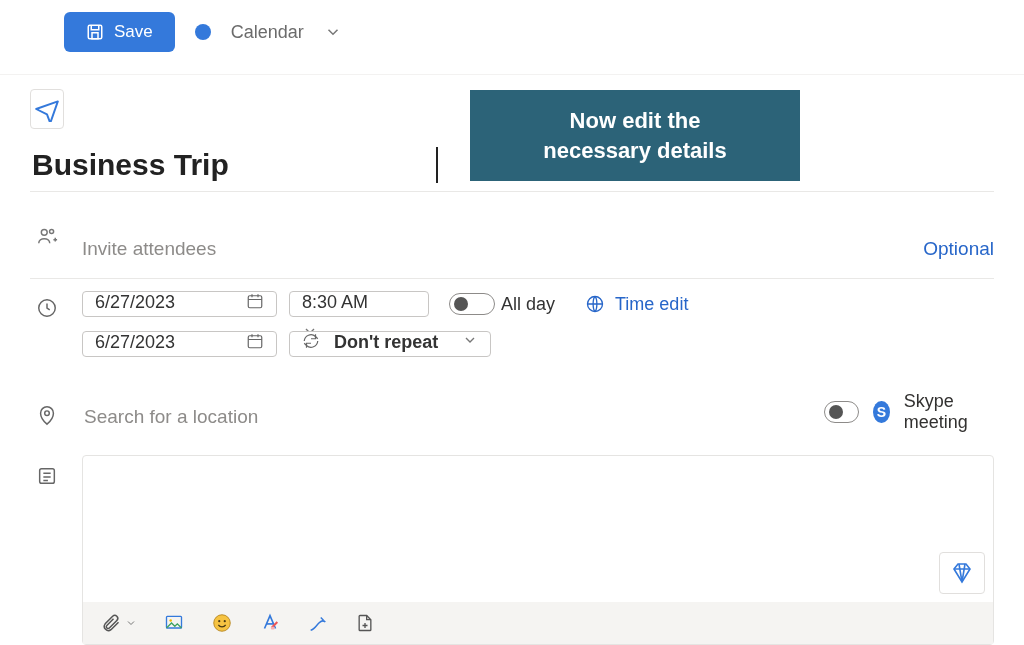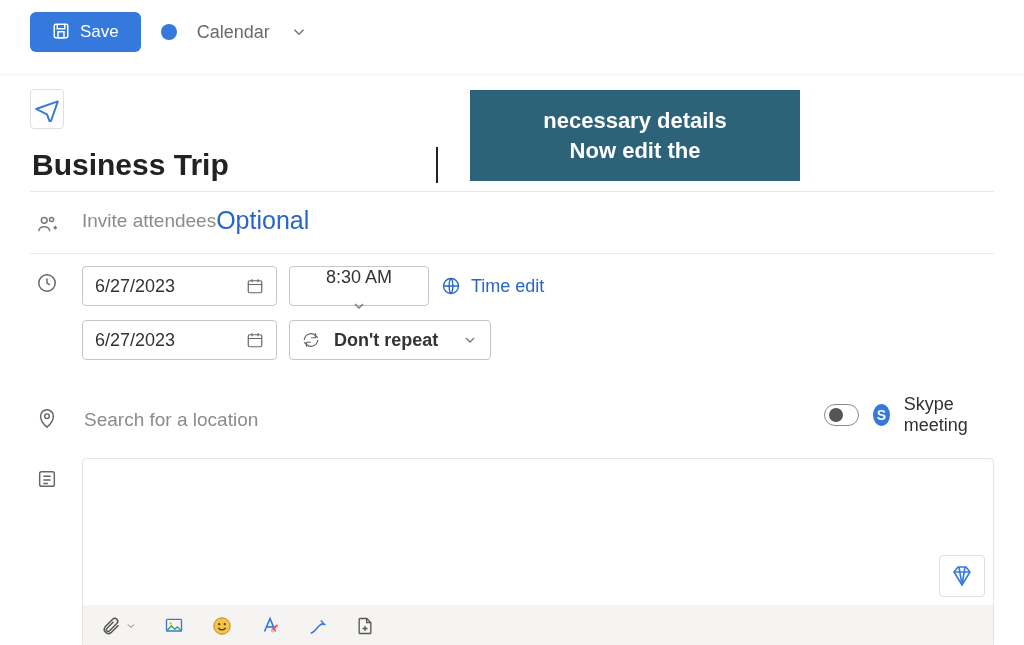--- a/index.html
+++ b/index.html
@@ -22,22 +22,24 @@
   }
   .save-btn {
     background: #3479db;
     color: #fff;
     border: none;
     border-radius: 6px;
     padding: 10px 22px;
     font-size: 17px;
     font-weight: 400;
     display: inline-flex;
+    align-items: center;
     gap: 10px;
     cursor: pointer;
+    margin-left: 34px;
   }
   .calendar-picker {
     display: inline-flex;
     align-items: center;
     gap: 20px;
     cursor: pointer;
   }
   .cal-dot {
     width: 16px; height: 16px; border-radius: 50%; background: #3479db;
   }
@@ -81,37 +83,36 @@
   }
   .attendees-row {
     border-bottom: 1px solid #e9e8e6;
     padding-top: 14px;
     padding-bottom: 18px;
     align-items: center;
   }
   .placeholder-text {
     color: #8d8b89; font-size: 19px;
   }
-  .link-blue { color: #2766c9; font-size: 25px; cursor: pointer; }
+  .link-blue { color: #2766c9; font-size: 19px; cursor: pointer; }
   .date-group {
     display: flex;
     flex-direction: column;
     gap: 14px;
   }
   .date-line {
     display: flex;
     gap: 12px;
     align-items: center;
   }
   .field {
     border: 1px solid #c8c6c4;
     border-radius: 4px;
-    height: 40px;
+    height: 26px;
     display: inline-flex;
-    align-items: center;
     padding: 0 12px;
     font-size: 18px;
     color: #333;
     gap: 10px;
     background: #fff;
     cursor: pointer;
   }
   .field.date { width: 195px; justify-content: space-between; }
   .field.time { width: 140px; justify-content: space-between; flex-direction: column; }
   .field.repeat { width: 202px; gap: 14px; font-weight: bold; }
@@ -229,21 +230,21 @@
     <div class="icon-cell">
       <span>
         <svg width="22" height="22" viewBox="0 0 24 24" fill="none" stroke="#777" stroke-width="1.6">
           <circle cx="9" cy="8" r="3.2"></circle>
           <path d="M3 20c0-3.2 2.8-5 6-5s6 1.8 6 5"></path>
           <circle cx="17" cy="7" r="2.2"></circle>
           <path d="M19 16h4M21 14v4"></path>
         </svg>
       </span>
     </div>
-    <div class="content" style="display:flex;align-items:center;justify-content:flex-start;">
+    <div class="content" style="display:flex;align-items:center;justify-content:space-between;margin-top:32px;">
       <span class="placeholder-text">Invite attendees</span>
       <span class="link-blue">Optional</span>
     </div>
   </div>
 
   <div class="row">
     <div class="icon-cell">
       <span>
         <svg width="22" height="22" viewBox="0 0 24 24" fill="none" stroke="#666" stroke-width="1.6">
           <circle cx="12" cy="12" r="9"></circle>
@@ -262,20 +263,26 @@
               </svg>
           </span>
         </div>
         <div class="field time">
           <span>8:30 AM</span>
           <span>
             <svg width="16" height="16" viewBox="0 0 24 24" fill="none" stroke="#777" stroke-width="2">
                 <path d="M6 9l6 6 6-6"></path>
               </svg>
           </span>
+        </div>
+        <div style="display:inline-flex;align-items:center;margin-left:8px;">
+          <div class="toggle">
+              <div class="knob"></div>
+            </div>
+          <span class="inline-label">All day</span>
         </div>
         <div class="link-icon-line">
           <span>
             <svg width="20" height="20" viewBox="0 0 24 24" fill="none" stroke="#2766c9" stroke-width="1.6">
                 <circle cx="12" cy="12" r="9"></circle>
                 <path d="M3 12h18M12 3c3 3 3 15 0 18M12 3c-3 3-3 15 0 18"></path>
               </svg>
           </span>
           <span class="link-blue">Time edit</span>
         </div>
@@ -416,15 +423,15 @@
 
 </div>
 
 <svg class="callout-arrow" width="170" height="110">
   <defs></defs>
   <polygon points="165,10 45,80 70,50 20,82 55,100 50,72 165,22" fill="#2c6378"></polygon>
   <path d="M165 16 L 40 86" stroke="#2c6378" stroke-width="20" stroke-linecap="butt"></path>
   <polygon points="18,90 65,58 62,102" fill="#2c6378"></polygon>
 </svg>
 <div class="callout-box">
+  <div>Now edit the</div>
   <div>necessary details</div>
-  <div>Now edit the</div>
 </div>
 
 </body></html>

